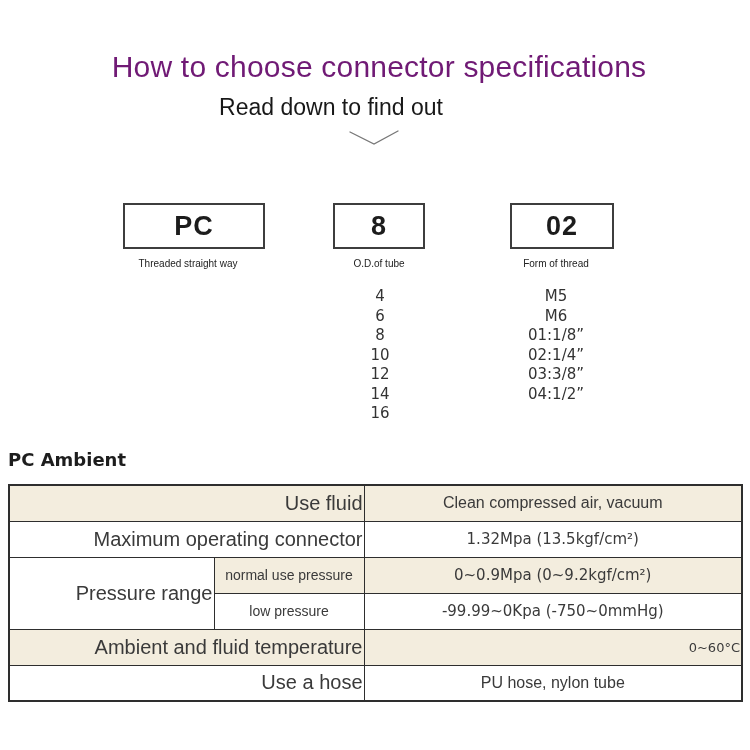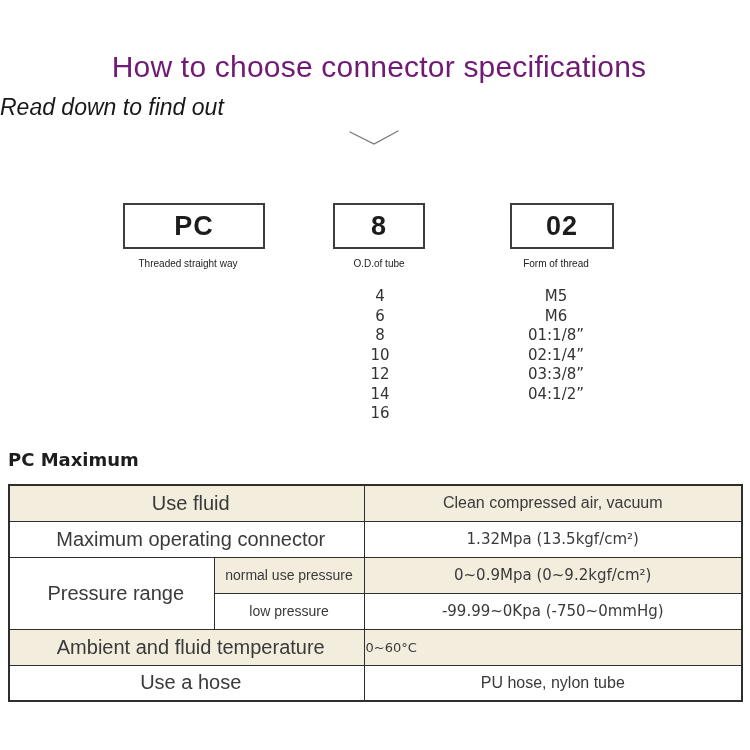--- a/index.html
+++ b/index.html
@@ -18,22 +18,22 @@
   
   .title {
     position: absolute; top: 50px; left: 4px; width: 750px;
     text-align: center;
     font-size: 30px; font-weight: 400;
     color: #701a75;
     letter-spacing: 0.2px;
   }
   .subtitle {
     position: absolute; top: 94px; left: 0; width: 662px;
-    text-align: left;
-    font-size: 23px; color: #181818; font-style: italic;
+    text-align: center;
+    font-size: 23px; color: #181818;
   }
   .chevron {
     position: absolute; top: 129px; left: 347px;
   }
 
   
   .code-box {
     position: absolute; top: 203px; height: 46px;
     box-sizing: border-box;
     border: 2px solid #3d3d3d;
@@ -86,40 +86,40 @@
     box-sizing: border-box;
     height: 36px;
     vertical-align: middle;
     color: #3a3a3a;
     overflow: hidden;
   }
   .beige { background: #f3edde; }
   .white-bg { background: #ffffff; }
   .label-cell {
     font-size: 20px;
-    text-align: center;
+    text-align: right;
     padding-left: 9px;
   }
   .sub-cell {
     font-size: 14px;
     text-align: center;
   }
   .value-lg {
     font-size: 16px;
     text-align: center;
   }
   .value-sm {
     font-family: "DejaVu Sans", sans-serif;
     font-size: 15px;
     text-align: center;
   }
   .value-xs {
     font-family: "DejaVu Sans", sans-serif;
     font-size: 13px;
-    text-align: left;
+    text-align: right;
     margin-top: 23px;
   }
 </style>
 </head>
 <body>
 
 <div class="canvas">
 
   <div class="title">How to choose connector specifications</div>
   <div class="subtitle">Read down to find out</div>
@@ -153,21 +153,21 @@
 
   <div class="options options-thread">
     <span>M5</span>
     <span>M6</span>
     <span>01:1/8”</span>
     <span>02:1/4”</span>
     <span>03:3/8”</span>
     <span>04:1/2”</span>
   </div>
 
-  <div class="series-heading">PC Maximum</div>
+  <div class="series-heading">PC Ambient</div>
 
   <table class="spec-table">
     <colgroup>
       <col style="width:205px">
       <col style="width:150px">
       <col style="width:378px">
     </colgroup>
     <tbody>
         <tr>
       <td colspan="2" class="label-cell beige">Use fluid</td>

